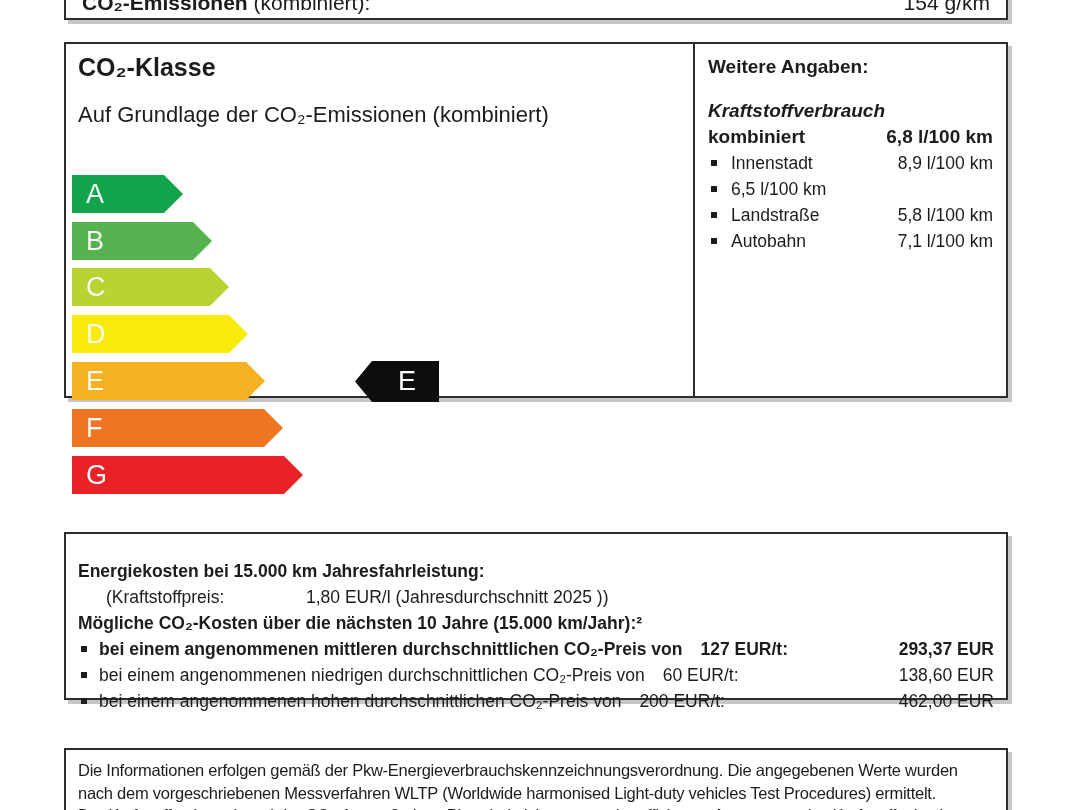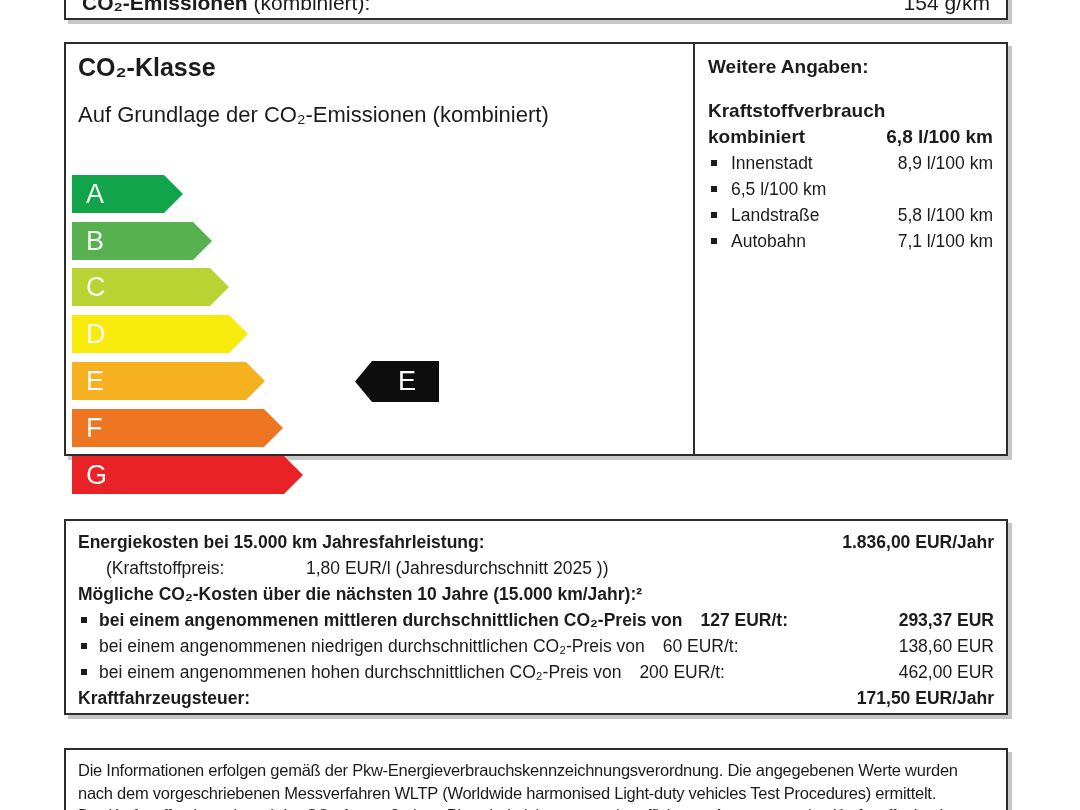--- a/index.html
+++ b/index.html
@@ -15,46 +15,46 @@
     box-shadow:4px 4px 0 #c6c6c6;
     box-sizing:border-box;
   }
   
   #top-box{top:-26px;height:46px;display:flex;align-items:flex-end;
     justify-content:space-between;padding:0 16px 3px 16px;}
   #top-box .lbl{font-size:21px;}
   #top-box .lbl b{font-weight:700;}
   #top-box .val{font-size:21px;}
   
-  #main-box{top:42px;height:414px;}
+  #main-box{top:42px;height:356px;}
   #class-title{position:absolute;left:12px;top:9px;font-size:25px;font-weight:700;}
   #class-subtitle{position:absolute;left:12px;top:58px;font-size:22px;font-weight:400;}
   .arrow{
     position:absolute;left:6px;height:38px;
     clip-path:polygon(0 0,calc(100% - 19px) 0,100% 50%,calc(100% - 19px) 100%,0 100%);
     display:flex;align-items:center;
   }
   .arrow .letter{color:#f5f8f4;font-size:27px;font-weight:400;padding-left:14px;line-height:38px;}
   #indicator{
     position:absolute;left:289px;top:317px;width:84px;height:41px;
     clip-path:polygon(17px 0,100% 0,100% 100%,17px 100%,0 50%);
     display:flex;align-items:center;justify-content:center;
   }
   #indicator .letter{color:#ffffff;font-size:27px;padding-left:20px;}
   #divider{position:absolute;top:0;bottom:0;left:627px;width:2px;background:#2d2d2d;}
   #right-panel{position:absolute;left:629px;top:0;right:0;bottom:0;padding:12px 13px;box-sizing:border-box;}
   #wa-title{font-size:19px;font-weight:700;margin-bottom:20px;}
-  #fuel-heading{font-size:19px;font-weight:700;line-height:26px;}
+  #fuel-heading{font-size:19px;font-weight:700;line-height:26px;font-style:italic;}
   .fuel-row{display:flex;align-items:center;font-size:17.5px;line-height:26px;}
   .fuel-row.bold{font-weight:700;font-size:19px;}
   .fuel-row .sq{width:6px;height:6px;background:#1c1c1c;margin:0 14px 0 3px;flex:none;}
   .fuel-row .flabel{flex:1;}
   .fuel-row .fval{text-align:right;white-space:nowrap;}
   
-  #energy-box{top:519px;height:196px;padding:8px 12px;font-size:17.5px;}
+  #energy-box{top:532px;height:168px;padding:24px 12px;font-size:17.5px;}
   .eline{display:flex;align-items:center;line-height:26px;white-space:nowrap;}
   .eline .right{margin-left:auto;text-align:right;}
   .bold{font-weight:700;}
   .eline .sq{width:6px;height:6px;background:#1c1c1c;margin:0 12px 0 3px;flex:none;}
   .eline .price{margin-left:18px;}
   #fuelprice-label{display:inline-block;min-width:200px;margin-left:28px;}
   
   #footer-box{top:748px;height:110px;padding:9px 12px;font-size:16.5px;letter-spacing:-0.25px;}
   .fline{white-space:nowrap;line-height:22.5px;}
 </style>
@@ -123,21 +123,20 @@
       <span class="sq"></span>
       <span class="flabel">Autobahn</span>
       <span class="fval">7,1 l/100 km</span>
     </div>
   </div>
 </div>
 
 <div class="box" id="energy-box">
   <div class="eline bold">
     <span>Energiekosten bei 15.000 km Jahresfahrleistung:</span>
-    <span class="right">1.836,00 EUR/Jahr</span>
   </div>
   <div class="eline">
     <span id="fuelprice-label">(Kraftstoffpreis:</span>
     <span>1,80 EUR/l (Jahresdurchschnitt 2025 ))</span>
   </div>
   <div class="eline bold">
     <span>Mögliche CO₂-Kosten über die nächsten 10 Jahre (15.000 km/Jahr):²</span>
   </div>
   <div class="eline bold">
     <span class="sq"></span>
@@ -150,23 +149,19 @@
     <span>bei einem angenommenen niedrigen durchschnittlichen CO₂-Preis von</span>
     <span class="price">60 EUR/t:</span>
     <span class="right">138,60 EUR</span>
   </div>
   <div class="eline">
     <span class="sq"></span>
     <span>bei einem angenommenen hohen durchschnittlichen CO₂-Preis von</span>
     <span class="price">200 EUR/t:</span>
     <span class="right">462,00 EUR</span>
   </div>
-  <div class="eline bold">
-    <span>Kraftfahrzeugsteuer:</span>
-    <span class="right">171,50 EUR/Jahr</span>
-  </div>
 </div>
 
 <div class="box" id="footer-box">
   <div class="fline">Die Informationen erfolgen gemäß der Pkw-Energieverbrauchskennzeichnungsverordnung. Die angegebenen Werte wurden</div>
   <div class="fline">nach dem vorgeschriebenen Messverfahren WLTP (Worldwide harmonised Light-duty vehicles Test Procedures) ermittelt.</div>
   <div class="fline">Der Kraftstoffverbrauch und der CO₂-Ausstoß eines Pkw sind nicht nur von der effizienten Ausnutzung des Kraftstoffs durch</div>
 </div>
 
 </body></html>

